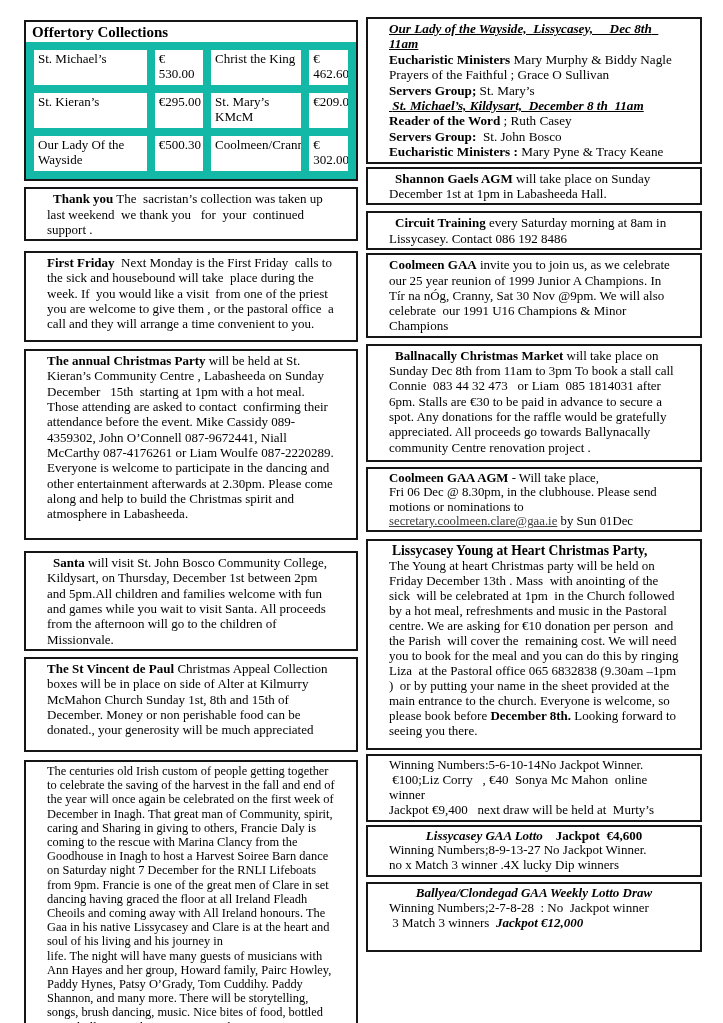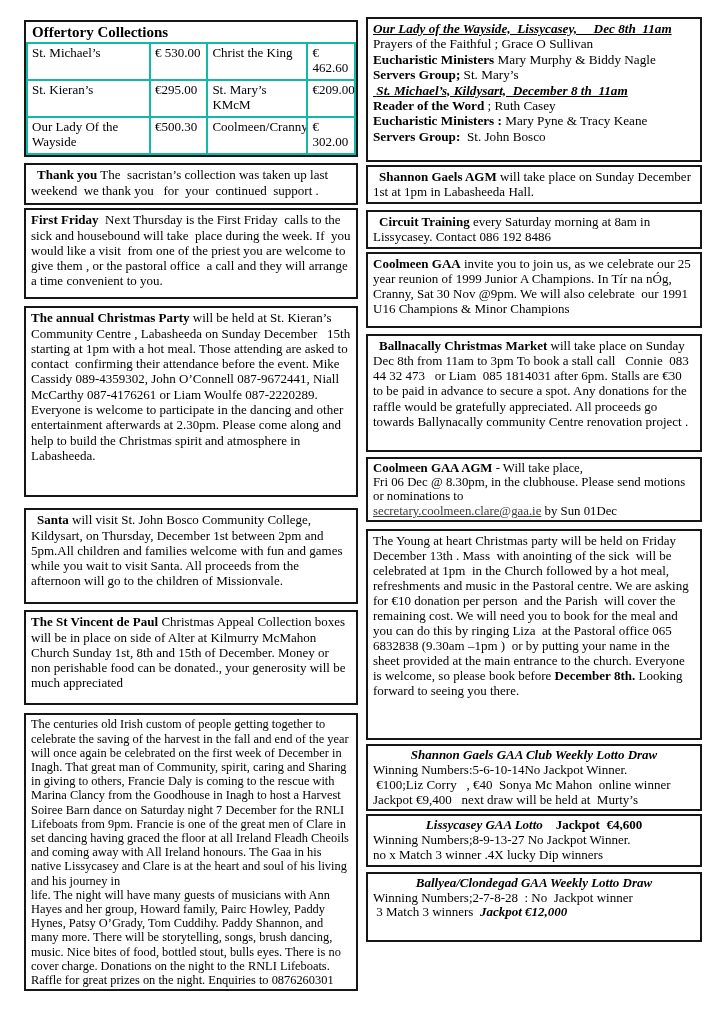--- a/index.html
+++ b/index.html
@@ -9,41 +9,41 @@
     overflow:hidden;
   }
   .page{position:relative;width:628px;height:1023px;background:#fff;}
   .col{position:absolute;top:0;}
   .col-left{left:24px;width:334px;padding-top:20px;}
   .col-right{left:366px;width:336px;padding-top:17px;}
   .box{
     border:2px solid #161616;
     box-sizing:border-box;
     margin-bottom:6px;
-    padding:2px 5px;
+    padding:2px 21px;
     font-size:13px;
     line-height:15.3px;
   }
   .box p{margin:0;}
   .pre{white-space:pre-wrap;}
   .bold{font-weight:bold;}
   .ital{font-style:italic;}
   .ind{text-indent:6px;}
 
   
   .bx-offertory{min-height:132px;margin-bottom:6px;padding:0;}
   .off-title{font-weight:bold;font-size:15px;padding:3px 6px 2px 6px;}
   table.off{width:100%;border-collapse:collapse;table-layout:fixed;}
   table.off td{
-    border:2px solid #14b8a6;
+    border:8px solid #14b8a6;
     padding:1px 4px;vertical-align:top;
     font-size:13px;line-height:15px;height:33px;
     overflow:hidden;
   }
-  .bx-thank{min-height:42px;margin-bottom:3px;}
+  .bx-thank{min-height:42px;margin-bottom:10px;}
   .bx-ff{min-height:91px;margin-bottom:7px;}
   .bx-xmas{min-height:191px;margin-bottom:11px;}
   .bx-santa{min-height:96px;margin-bottom:6px;}
   .bx-svp{min-height:95px;margin-bottom:8px;}
   .bx-harvest{min-height:275px;font-size:12.4px;line-height:14.2px;margin-bottom:0;}
   .harvest-title{font-weight:bold;font-size:13.6px;text-indent:4px;letter-spacing:0.2px;}
 
   
   .bx-rota{min-height:145px;margin-bottom:3px;font-size:13.2px;line-height:15.4px;}
   .rota-h{font-weight:bold;font-style:italic;text-decoration:underline;}
@@ -101,21 +101,21 @@
           </tr>
         </tbody>
       </table>
     </section>
 
     <section class="box bx-thank">
       <p class="pre ind"><b class="bold">Thank you</b><span> The  sacristan’s collection was taken up last weekend  we thank you   for  your  continued  support .</span></p>
     </section>
 
     <section class="box bx-ff">
-      <p class="pre"><b class="bold">First Friday</b><span>  Next Thursday is the First Friday  calls to the sick and housebound will take  place during the week. If  you would like a visit  from one of the priest you are welcome to give them , or the pastoral office  a call and they will arrange a time convenient to you.</span></p>
+      <p class="pre"><b class="bold">First Friday</b><span>  Next Monday is the First Friday  calls to the sick and housebound will take  place during the week. If  you would like a visit  from one of the priest you are welcome to give them , or the pastoral office  a call and they will arrange a time convenient to you.</span></p>
     </section>
 
     <section class="box bx-xmas">
       <p class="pre"><b class="bold">The annual Christmas Party</b><span> will be held at St. Kieran’s Community Centre , Labasheeda on Sunday December   15th  starting at 1pm with a hot meal. Those attending are asked to contact  confirming their attendance before the event. Mike Cassidy 089-4359302, John O’Connell 087-9672441, Niall McCarthy 087-4176261 or Liam Woulfe 087-2220289. Everyone is welcome to participate in the dancing and other entertainment afterwards at 2.30pm. Please come along and help to build the Christmas spirit and atmosphere in Labasheeda.</span></p>
     </section>
 
     <section class="box bx-santa">
       <p class="pre ind"><b class="bold">Santa</b><span> will visit St. John Bosco Community College, Kildysart, on Thursday, December 1st between 2pm and 5pm.All children and families welcome with fun and games while you wait to visit Santa. All proceeds from the afternoon will go to the children of Missionvale.</span></p>
     </section>
 
@@ -127,27 +127,27 @@
       <p class="pre">The centuries old Irish custom of people getting together to celebrate the saving of the harvest in the fall and end of the year will once again be celebrated on the first week of December in Inagh. That great man of Community, spirit, caring and Sharing in giving to others, Francie Daly is coming to the rescue with Marina Clancy from the Goodhouse in Inagh to host a Harvest Soiree Barn dance on Saturday night 7 December for the RNLI Lifeboats from 9pm. Francie is one of the great men of Clare in set dancing having graced the floor at all Ireland Fleadh Cheoils and coming away with All Ireland honours. The Gaa in his native Lissycasey and Clare is at the heart and soul of his living and his journey in
 life. The night will have many guests of musicians with Ann Hayes and her group, Howard family, Pairc Howley, Paddy Hynes, Patsy O’Grady, Tom Cuddihy. Paddy Shannon, and many more. There will be storytelling, songs, brush dancing, music. Nice bites of food, bottled stout, bulls eyes. There is no cover charge. Donations on the night to the RNLI Lifeboats. Raffle for great prizes on the night. Enquiries to 0876260301</p>
     </section>
 
   </div>
 
   <div class="col col-right">
 
     <section class="box bx-rota">
       <p class="pre rota-h">Our Lady of the Wayside,  Lissycasey,     Dec 8th  11am</p>
+      <p class="pre"><b class="bold">Eucharistic Ministers</b><span> Mary Murphy &amp; Biddy Nagle</span></p>
       <p class="pre"><span>Prayers of the Faithful ; Grace O Sullivan</span></p>
-      <p class="pre"><b class="bold">Eucharistic Ministers</b><span> Mary Murphy &amp; Biddy Nagle</span></p>
       <p class="pre"><b class="bold">Servers Group;</b><span> St. Mary’s</span></p>
       <p class="pre rota-h"> St. Michael’s, Kildysart,  December 8 th  11am</p>
       <p class="pre"><b class="bold">Reader of the Word</b><span> ; Ruth Casey</span></p>
+      <p class="pre"><b class="bold">Servers Group:</b><span>  St. John Bosco</span></p>
       <p class="pre"><b class="bold">Eucharistic Ministers :</b><span> Mary Pyne &amp; Tracy Keane</span></p>
-      <p class="pre"><b class="bold">Servers Group:</b><span>  St. John Bosco</span></p>
     </section>
 
     <section class="box bx-agm">
       <p class="pre ind"><b class="bold">Shannon Gaels AGM</b><span> will take place on Sunday December 1st at 1pm in Labasheeda Hall.</span></p>
     </section>
 
     <section class="box bx-circuit">
       <p class="pre ind"><b class="bold">Circuit Training</b><span> every Saturday morning at 8am in Lissycasey. Contact 086 192 8486</span></p>
     </section>
 
@@ -159,25 +159,25 @@
       <p class="pre ind"><b class="bold">Ballnacally Christmas Market</b><span> will take place on Sunday Dec 8th from 11am to 3pm To book a stall call   Connie  083 44 32 473   or Liam  085 1814031 after 6pm. Stalls are €30 to be paid in advance to secure a spot. Any donations for the raffle would be gratefully appreciated. All proceeds go towards Ballynacally community Centre renovation project .</span></p>
     </section>
 
     <section class="box bx-cagm">
       <p class="pre"><b class="bold">Coolmeen GAA AGM</b><span> - Will take place,
 Fri 06 Dec @ 8.30pm, in the clubhouse. Please send motions or nominations to
 </span><a class="email-link">secretary.coolmeen.clare@gaa.ie</a><span> by Sun 01Dec</span></p>
     </section>
 
     <section class="box bx-young">
+      <div class="yh-heading">Lissycasey Young at Heart  Christmas Party,</div>
       <p class="pre"><span>The Young at heart Christmas party will be held on Friday December 13th . Mass  with anointing of the sick  will be celebrated at 1pm  in the Church followed by a hot meal, refreshments and music in the Pastoral centre. We are asking for €10 donation per person  and the Parish  will cover the  remaining cost. We will need you to book for the meal and you can do this by ringing Liza  at the Pastoral office 065 6832838 (9.30am –1pm )  or by putting your name in the sheet provided at the main entrance to the church. Everyone is welcome, so please book before </span><b class="bold">December 8th.</b><span> Looking forward to seeing you there.</span></p>
     </section>
 
     <section class="box bx-lotto bx-shl">
-      <div class="lotto-title">Shannon Gaels GAA Club Weekly Lotto Draw</div>
       <p class="pre">Winning Numbers:5-6-10-14No Jackpot Winner.
  €100;Liz Corry   , €40  Sonya Mc Mahon  online winner
 Jackpot €9,400   next draw will be held at  Murty’s</p>
     </section>
 
 
     <section class="box bx-lotto bx-lis">
       <div class="lotto-title"><span class="ital">Lissycasey GAA Lotto</span><span class="jack">    Jackpot  €4,600</span></div>
       <p class="pre">Winning Numbers;8-9-13-27 No Jackpot Winner.
 no x Match 3 winner .4X lucky Dip winners</p>

